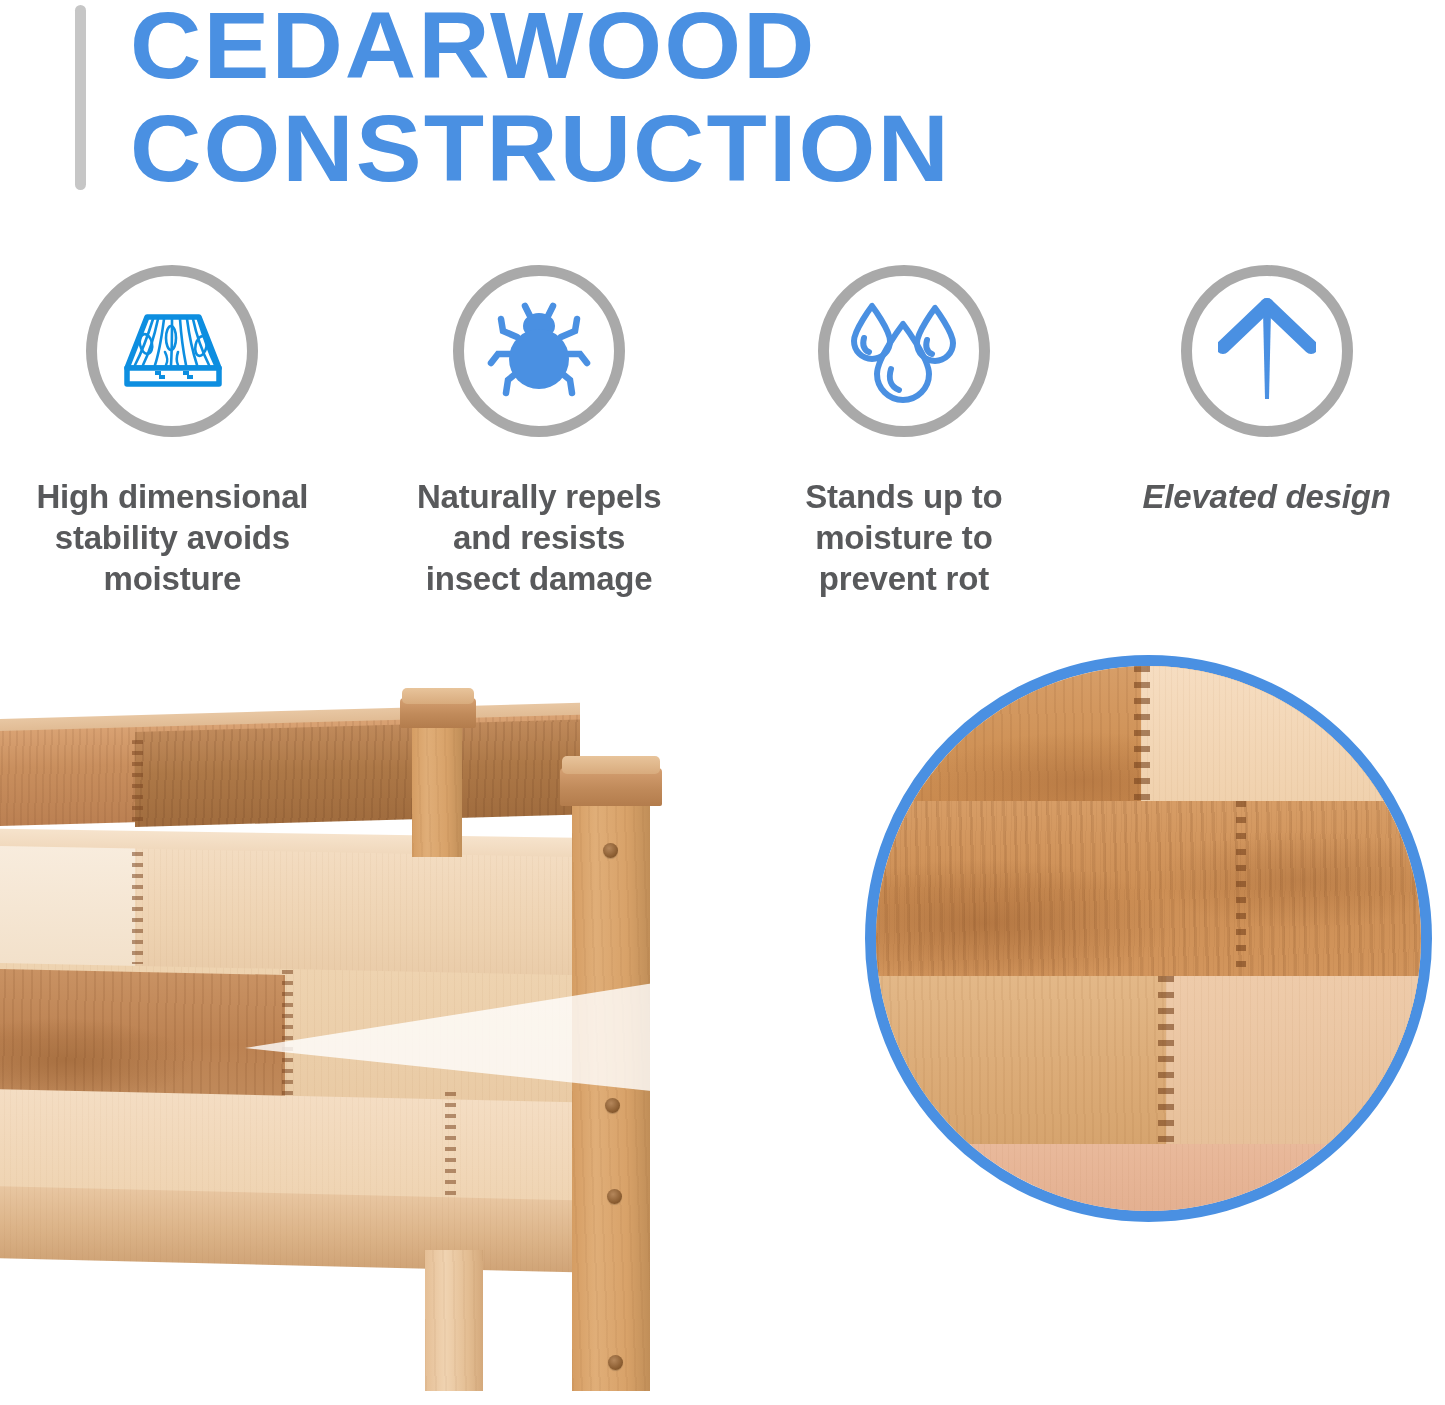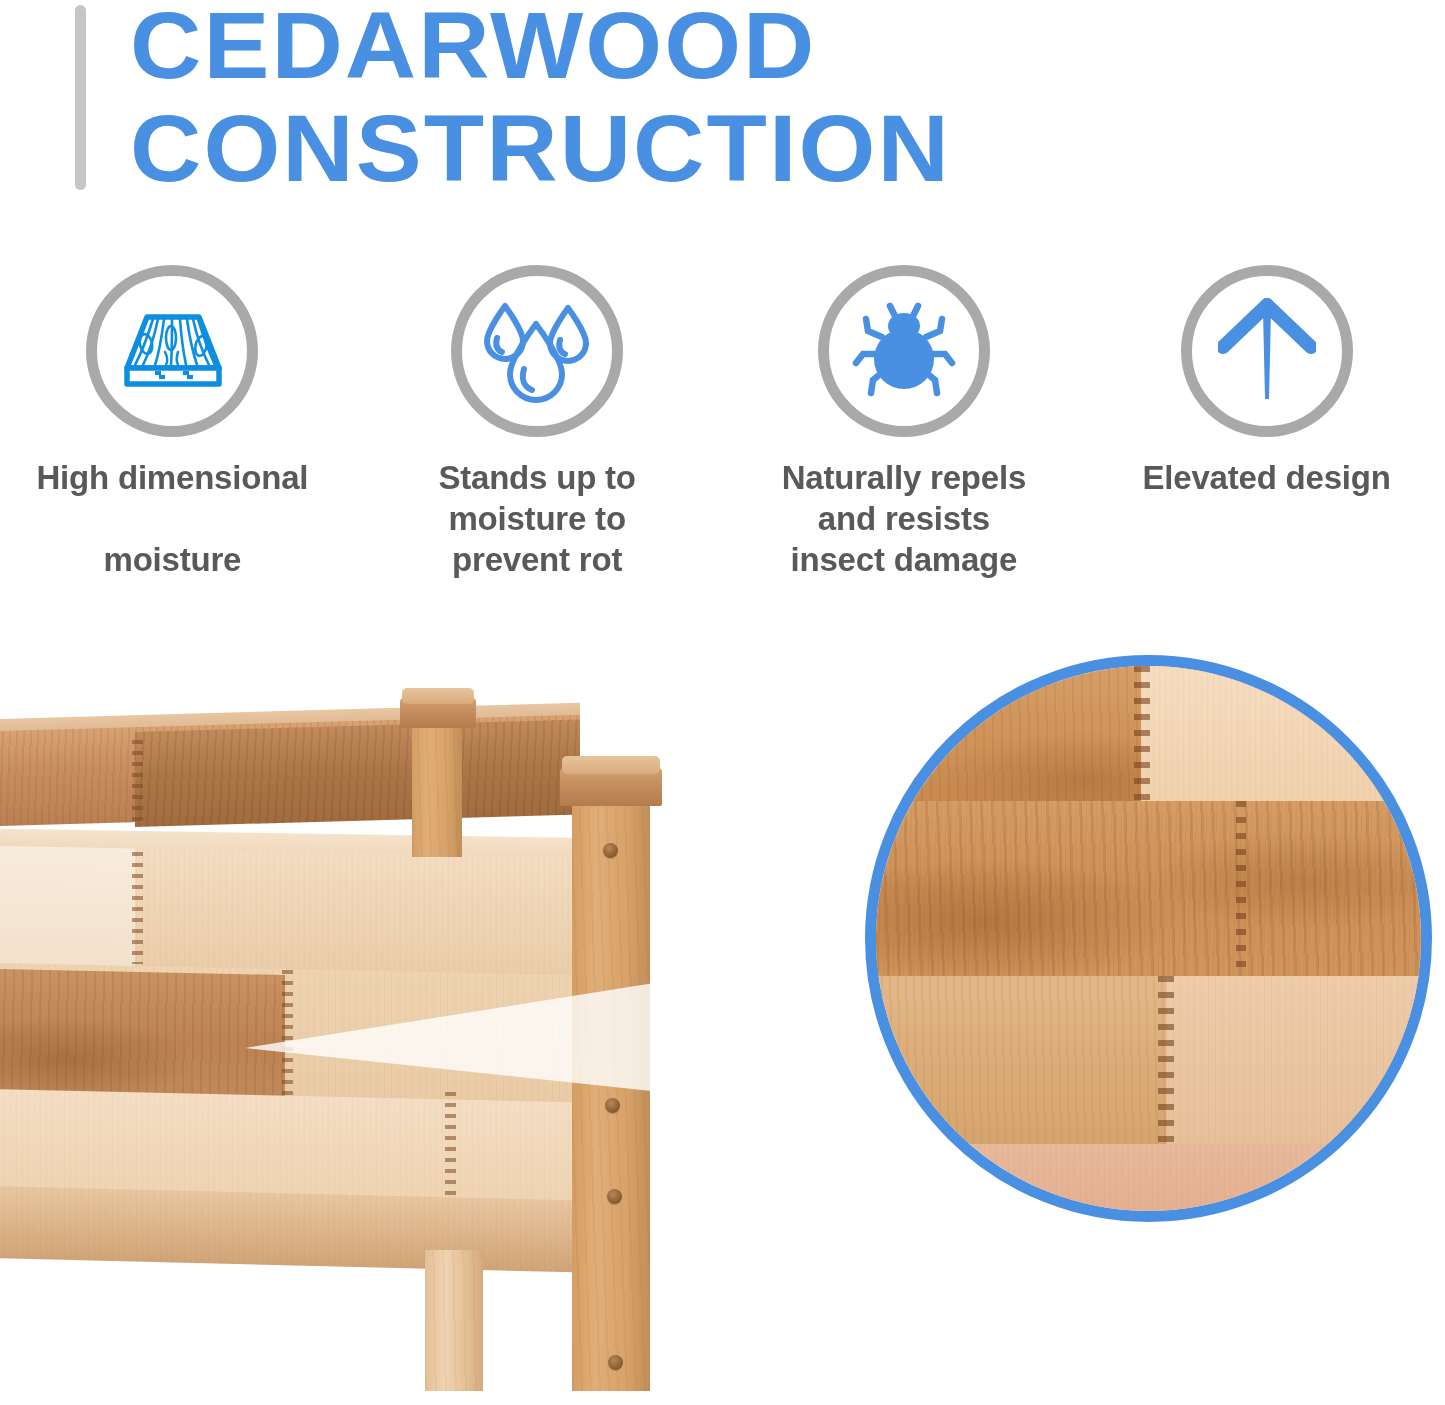--- a/index.html
+++ b/index.html
@@ -87,37 +87,37 @@
     box-sizing: border-box;
     display: flex;
     align-items: center;
     justify-content: center;
     background: #ffffff;
   }
   .feature-icon-circle svg {
     display: block;
   }
   .feature-caption {
-    margin-top: 20px;
+    margin-top: 39px;
     text-align: center;
     color: #58595b;
     font-family: "Liberation Sans", sans-serif;
     font-weight: 700;
     font-size: 33px;
     line-height: 41px;
     letter-spacing: -0.2px;
     width: 330px;
   }
 
   
   .feature.f1 { margin-left: -6px; }
   .feature.f2 { margin-left: 10px; }
   .feature.f3 { margin-left: 8px; }
   .feature.f4 { margin-left: 6px; }
-  .feature.f4 .feature-caption { width: 340px; }
+  .feature.f4 .feature-caption { width: 340px; font-style: italic; }
 
   
   .photo-area {
     position: absolute;
     left: 0;
     top: 640px;
     width: 1445px;
     height: 765px;
     overflow: hidden;
     background: #ffffff;
@@ -404,47 +404,22 @@
             </g>
 
             <path d="M8 60 H100 V76 H8 Z" stroke="#0d8ee0" stroke-width="5.5" stroke-linejoin="round" fill="#fff"></path>
             <path d="M36 63 h6 v4 h-6 z M40 67 h6 v4 h-6 z" fill="#0d8ee0"></path>
             <path d="M64 63 h6 v4 h-6 z M68 67 h6 v4 h-6 z" fill="#0d8ee0"></path>
           </svg>
         </span>
       </div>
       <div class="feature-caption">
         <span>High dimensional</span><br>
-        <br>
+        <span>stability avoids</span><br>
         <span>moisture</span>
-      </div>
-    </div>
-
-    <div class="feature f3">
-      <div class="feature-icon-circle">
-        <span>
-          <svg width="112" height="106" viewBox="0 0 112 106" fill="none">
-            <g stroke="#4a90e2" stroke-width="6" fill="none" stroke-linecap="round" stroke-linejoin="round">
-
-              <path d="M24 8 C24 8 6 32 6 43 A18 18 0 0 0 42 43 C42 32 24 8 24 8 Z"></path>
-              <path d="M16 40 C14 47 16 52 21 54"></path>
-
-              <path d="M87 10 C87 10 69 34 69 45 A18 18 0 0 0 105 45 C105 34 87 10 87 10 Z"></path>
-              <path d="M79 42 C77 49 79 54 84 56"></path>
-
-              <path d="M55 26 C55 26 29 60 29 76 A26 26 0 0 0 81 76 C81 60 55 26 55 26 Z"></path>
-              <path d="M43 71 C40 81 43 89 51 92"></path>
-            </g>
-          </svg>
-        </span>
-      </div>
-      <div class="feature-caption">
-        <span>Stands up to</span><br>
-        <span>moisture to</span><br>
-        <span>prevent rot</span>
       </div>
     </div>
 
     <div class="feature f2">
       <div class="feature-icon-circle">
         <span>
           <svg width="104" height="100" viewBox="0 0 104 100" fill="none">
             <g stroke="#4a90e2" stroke-width="6.5" stroke-linecap="round" fill="none">
               <path d="M43 15 L38 5"></path>
               <path d="M61 15 L66 5"></path>
@@ -460,20 +435,45 @@
           </svg>
         </span>
       </div>
       <div class="feature-caption">
         <span>Naturally repels</span><br>
         <span>and resists</span><br>
         <span>insect damage</span>
       </div>
     </div>
 
+    <div class="feature f3">
+      <div class="feature-icon-circle">
+        <span>
+          <svg width="112" height="106" viewBox="0 0 112 106" fill="none">
+            <g stroke="#4a90e2" stroke-width="6" fill="none" stroke-linecap="round" stroke-linejoin="round">
+
+              <path d="M24 8 C24 8 6 32 6 43 A18 18 0 0 0 42 43 C42 32 24 8 24 8 Z"></path>
+              <path d="M16 40 C14 47 16 52 21 54"></path>
+
+              <path d="M87 10 C87 10 69 34 69 45 A18 18 0 0 0 105 45 C105 34 87 10 87 10 Z"></path>
+              <path d="M79 42 C77 49 79 54 84 56"></path>
+
+              <path d="M55 26 C55 26 29 60 29 76 A26 26 0 0 0 81 76 C81 60 55 26 55 26 Z"></path>
+              <path d="M43 71 C40 81 43 89 51 92"></path>
+            </g>
+          </svg>
+        </span>
+      </div>
+      <div class="feature-caption">
+        <span>Stands up to</span><br>
+        <span>moisture to</span><br>
+        <span>prevent rot</span>
+      </div>
+    </div>
+
     <div class="feature f4">
       <div class="feature-icon-circle">
         <span>
           <svg width="98" height="108" viewBox="0 0 98 108" fill="none">
             <path d="M49 8 L93 50" stroke="#4a90e2" stroke-width="14" stroke-linecap="round"></path>
             <path d="M49 8 L5 50" stroke="#4a90e2" stroke-width="14" stroke-linecap="round"></path>
             <path d="M45 14 L53 14 L51 102 L47 102 Z" fill="#4a90e2"></path>
           </svg>
         </span>
       </div>

